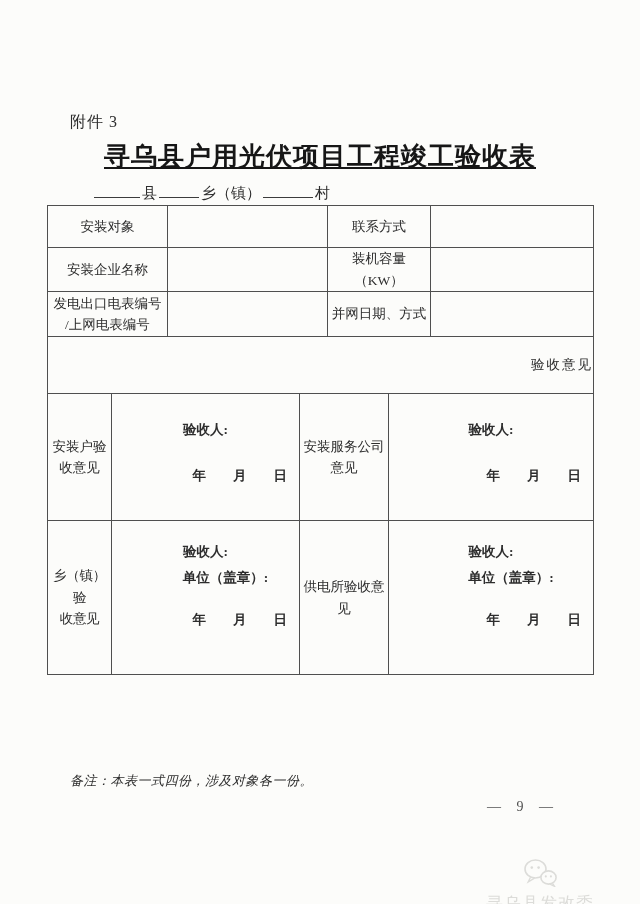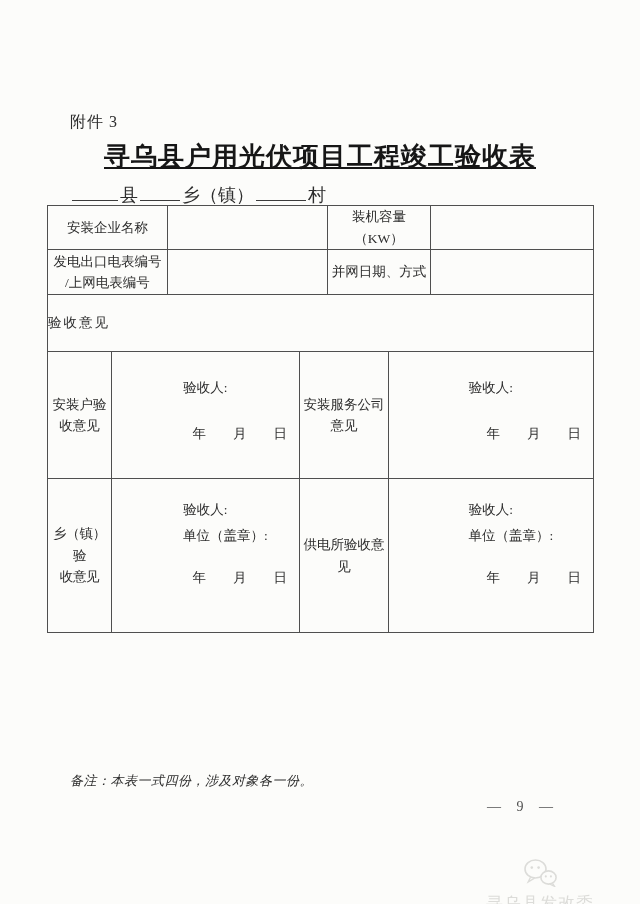--- a/index.html
+++ b/index.html
@@ -33,23 +33,23 @@
     text-align: center;
     font-family: "Liberation Sans", sans-serif;
     font-size: 26px;
     font-weight: bold;
     color: #161616;
     letter-spacing: 1px;
     text-decoration: underline;
   }
   .location {
     position: absolute;
-    left: 70px;
+    left: 92px;
     top: 183px;
-    font-size: 18px;
+    font-size: 15px;
     white-space: nowrap;
   }
   .blank {
     display: inline-block;
     border-bottom: 1px solid #3c3c3c;
     height: 14px;
     vertical-align: baseline;
     margin: 0 2px;
   }
   .b1 { width: 46px; }
@@ -93,25 +93,25 @@
   .r6 td { height: 56px; }
   .r7 td { height: 126px; }
   .r8 td { height: 153px; }
 
   .invest {
     vertical-align: bottom;
     text-align: left;
     padding: 0 0 9px 24px;
   }
   .acc-title {
-    text-align: left;
+    text-align: right;
     vertical-align: middle;
     letter-spacing: 2px;
   }
-  .accv { vertical-align: top; }
+  .accv { vertical-align: top; font-weight: bold; }
   .acc-cell {
     display: flex;
     flex-direction: column;
     align-items: center;
   }
   .acc-cell .date {
     align-self: flex-end;
     margin-right: 12px;
     white-space: pre;
   }
@@ -165,20 +165,26 @@
 
   <div class="tables">
     <table class="form-table t1">
       <colgroup>
         <col style="width:120px">
           <col style="width:160px">
           <col style="width:103px">
           <col style="width:163px">
       </colgroup>
       <tbody>
+          <tr class="r1">
+        <td class="lbl">安装对象</td>
+        <td class="val"></td>
+        <td class="lbl">联系方式</td>
+        <td class="val"></td>
+      </tr>
       <tr class="r2">
         <td class="lbl">安装企业名称</td>
         <td class="val"></td>
         <td class="lbl">装机容量（KW）</td>
         <td class="val"></td>
       </tr>
       <tr class="r4">
         <td class="lbl">发电出口电表编号
 /上网电表编号</td>
         <td class="val"></td>

